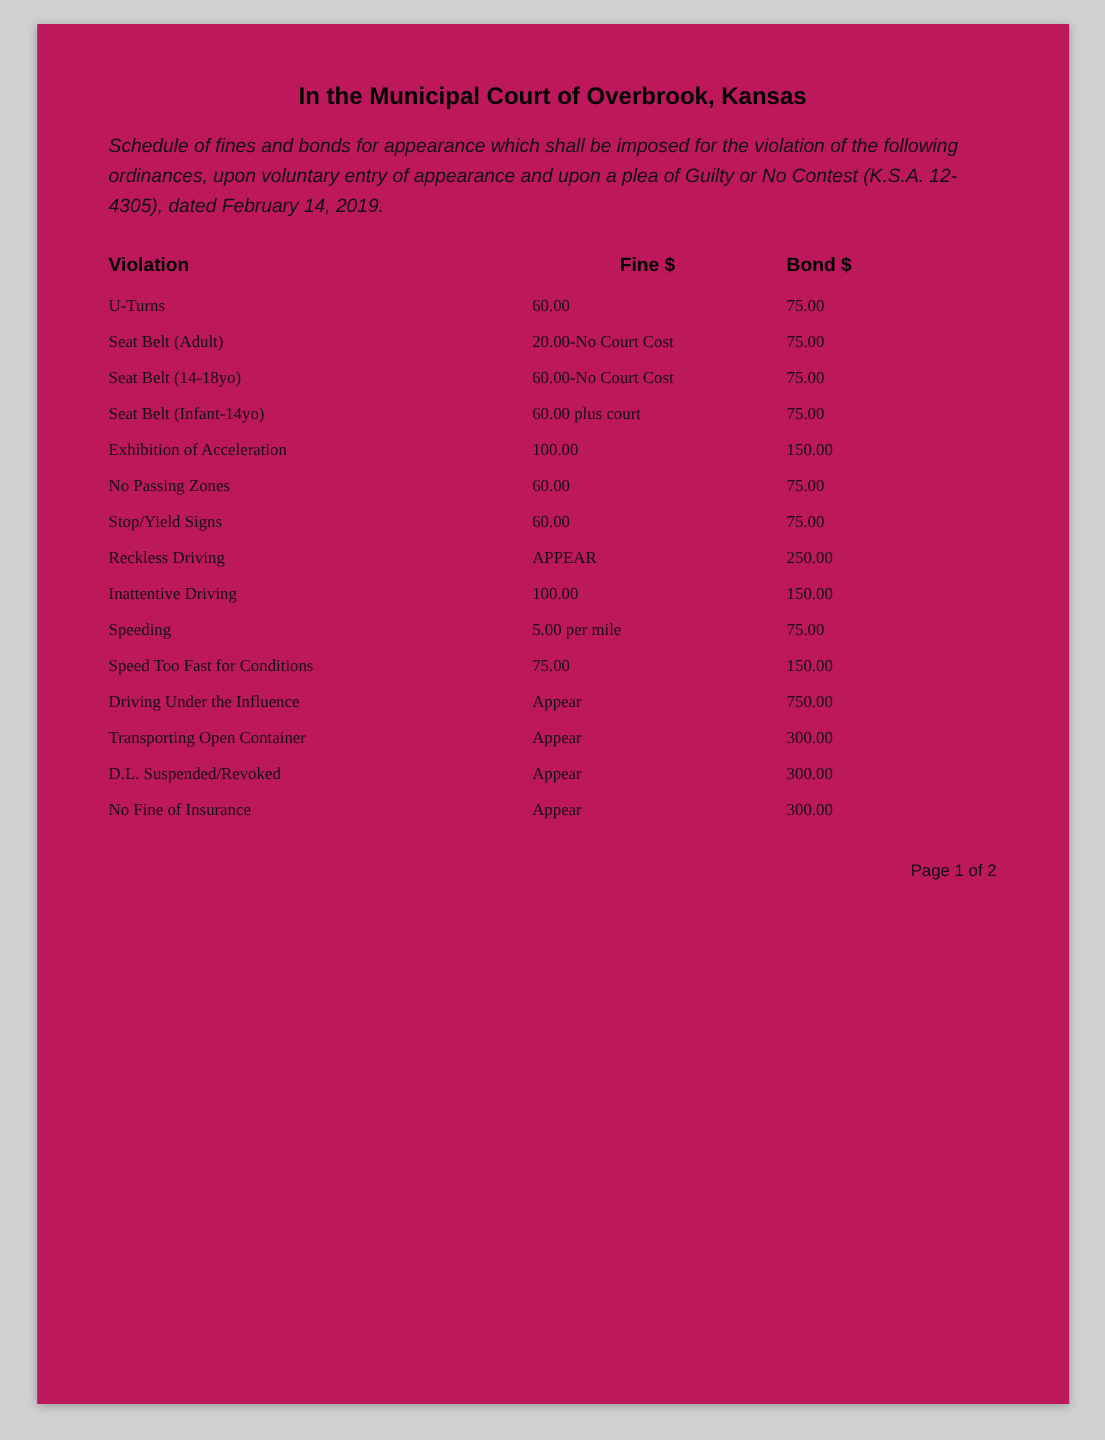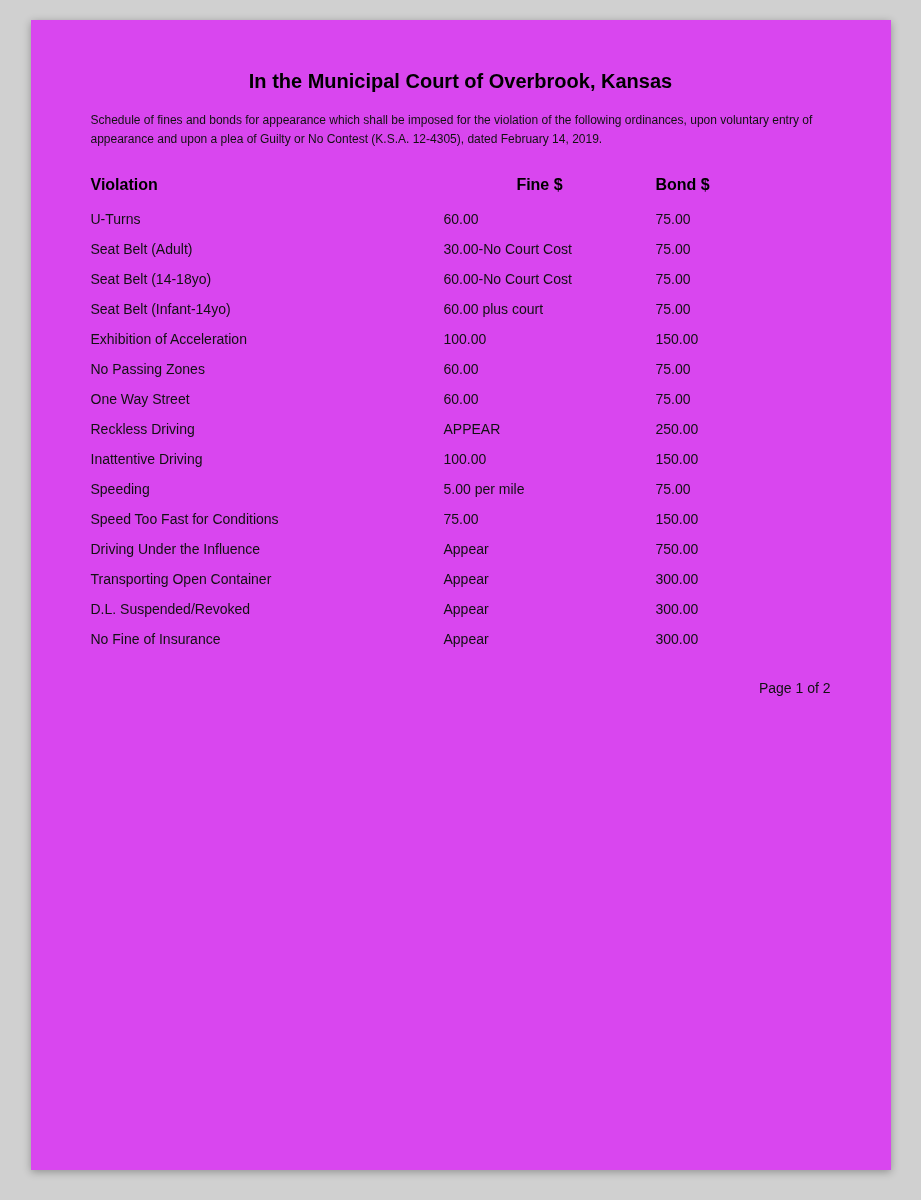--- a/index.html
+++ b/index.html
@@ -11,42 +11,43 @@
     body {
       background: #d0d0d0;
       display: flex;
       justify-content: center;
       align-items: flex-start;
       min-height: 1200px;
       font-family: Arial, Helvetica, sans-serif;
     }
 
     .page {
-      background: #d946ef;
+      background: #be185d;
       width: 860px;
       min-height: 1150px;
       margin: 20px auto;
       padding: 50px 60px 50px 60px;
       box-shadow: 0 2px 8px rgba(0,0,0,0.3);
     }
 
     .page-title {
       text-align: center;
       font-size: 20px;
       font-weight: bold;
       margin-bottom: 18px;
       font-family: Arial, Helvetica, sans-serif;
     }
 
     .intro-text {
-      font-size: 12px;
+      font-size: 16px;
       line-height: 1.55;
       margin-bottom: 14px;
       font-family: Arial, Helvetica, sans-serif;
       color: #111;
+      font-style: italic;
     }
 
     .table-section {
       margin-top: 22px;
     }
 
     .violations-table {
       width: 100%;
       border-collapse: collapse;
     }
@@ -67,21 +68,21 @@
 
     .violations-table thead tr th.bond-col {
       text-align: left;
       padding-left: 10px;
     }
 
     .violations-table tbody tr td {
       font-size: 14px;
       padding: 7px 10px 7px 0;
       vertical-align: top;
-      font-family: Liberation Sans, sans-serif;
+      font-family: Liberation Serif, serif;
       color: #111;
       border-bottom: none;
     }
 
     .violations-table tbody tr td.fine-cell {
       padding-left: 20px;
     }
 
     .violations-table tbody tr td.bond-cell {
       padding-left: 10px;
@@ -128,21 +129,21 @@
         </tr>
       </thead>
       <tbody id="violations-tbody">
       <tr>
             <td class="col-violation">U-Turns</td>
             <td class="col-fine fine-cell">60.00</td>
             <td class="col-bond bond-cell">75.00</td>
           </tr>
           <tr>
             <td class="col-violation">Seat Belt (Adult)</td>
-            <td class="col-fine fine-cell">30.00-No Court Cost</td>
+            <td class="col-fine fine-cell">20.00-No Court Cost</td>
             <td class="col-bond bond-cell">75.00</td>
           </tr>
           <tr>
             <td class="col-violation">Seat Belt (14-18yo)</td>
             <td class="col-fine fine-cell">60.00-No Court Cost</td>
             <td class="col-bond bond-cell">75.00</td>
           </tr>
           <tr>
             <td class="col-violation">Seat Belt (Infant-14yo)</td>
             <td class="col-fine fine-cell">60.00 plus court</td>
@@ -152,21 +153,21 @@
             <td class="col-violation">Exhibition of Acceleration</td>
             <td class="col-fine fine-cell">100.00</td>
             <td class="col-bond bond-cell">150.00</td>
           </tr>
           <tr>
             <td class="col-violation">No Passing Zones</td>
             <td class="col-fine fine-cell">60.00</td>
             <td class="col-bond bond-cell">75.00</td>
           </tr>
           <tr>
-            <td class="col-violation">One Way Street</td>
+            <td class="col-violation">Stop/Yield Signs</td>
             <td class="col-fine fine-cell">60.00</td>
             <td class="col-bond bond-cell">75.00</td>
           </tr>
           <tr>
             <td class="col-violation">Reckless Driving</td>
             <td class="col-fine fine-cell">APPEAR</td>
             <td class="col-bond bond-cell">250.00</td>
           </tr>
           <tr>
             <td class="col-violation">Inattentive Driving</td>

